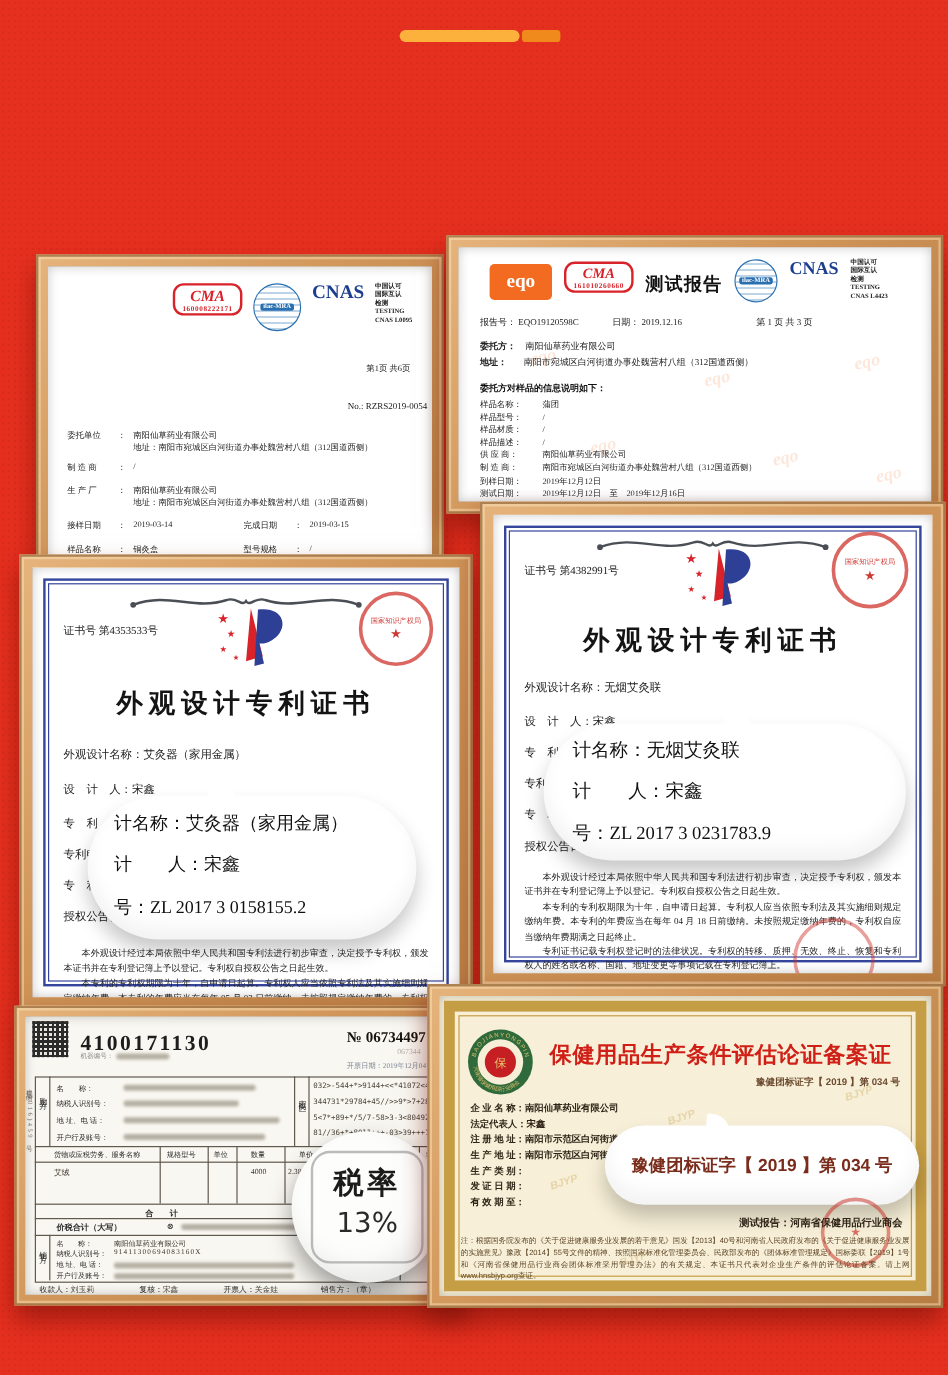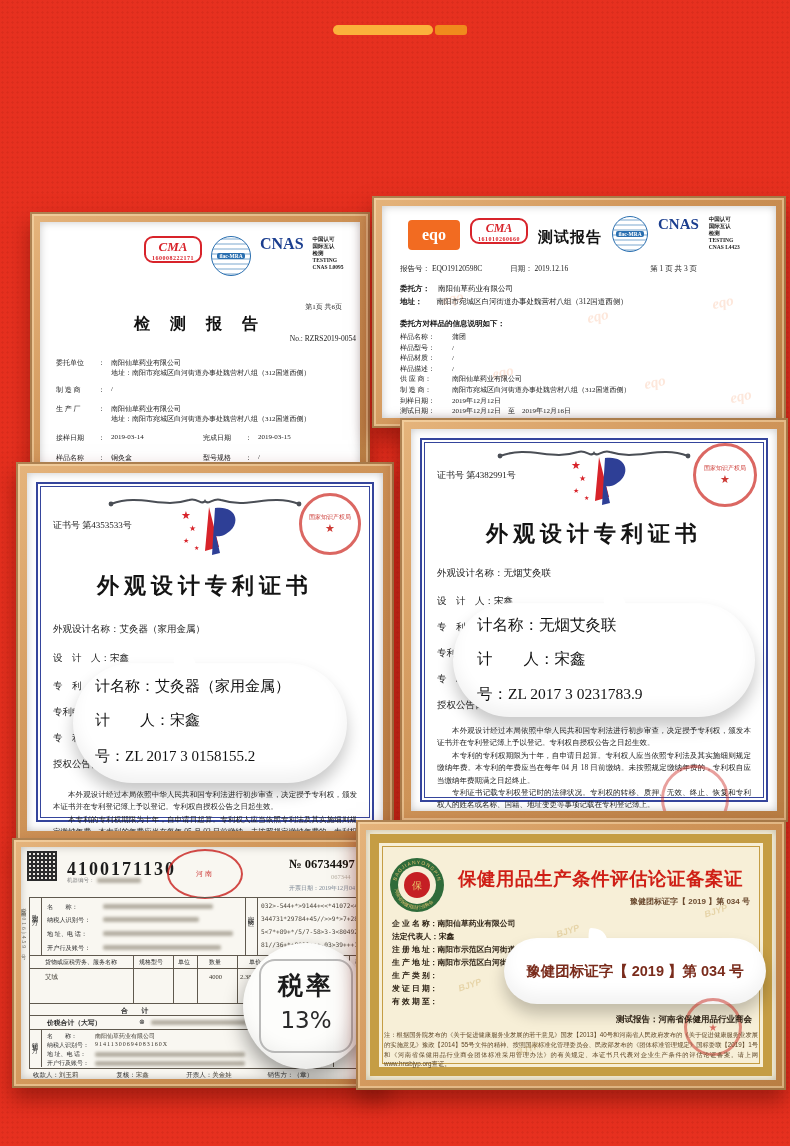--- a/index.html
+++ b/index.html
@@ -84,21 +84,20 @@
             <span>ilac-MRA</span>
           </span>
         <span class="cnas"><span style="font-size:16px;">CNAS</span><span class="sw"></span></span>
         <span class="cnas-cap pre">中国认可
 国际互认
 检测
 TESTING
 CNAS L0095</span>
       </div>
       <div class="t" style="right:18px;top:80px;font-size:7px;color:#222;">第1页 共6页</div>
-      <div class="t" style="left:0;top:92px;width:100%;text-align:center;font-size:16px;font-weight:bold;letter-spacing:8px;color:#111;">检 测 报 告</div>
       <div class="t" style="right:4px;top:112px;font-size:7.5px;color:#222;">No.: RZRS2019-0054</div>
 
       <div style="position:absolute;left:16px;top:136px;width:292px;font-size:7px;color:#222;">
         <div style="display:flex;margin-bottom:7px;">
           <span style="width:42px;">委托单位</span>
             <span>：</span>
           <span style="margin-left:6px;"><span>南阳仙草药业有限公司</span><br><span>地址：南阳市宛城区白河街道办事处魏营村八组（312国道西侧）</span></span>
         </div>
         <div style="display:flex;margin-bottom:9px;">
           <span style="width:42px;">制 造 商</span>
@@ -152,21 +151,21 @@
 国际互认
 检测
 TESTING
 CNAS L4423</span>
       </div>
 
       <div class="t" style="left:18px;top:58px;font-size:7.5px;color:#222;">
         <span>报告号：</span>
         <span style="margin-right:26px;">EQO19120598C</span>
         <span>日期：</span>
-        <span style="margin-right:44px;">2019.12.16</span>
+        <span style="margin-right:24px;">2019.12.16</span>
         <span style="margin-left:36px;">第 1 页 共 3 页</span>
       </div>
       <div class="t" style="left:18px;top:78px;font-size:7.5px;font-weight:bold;color:#222;">
         <span>委托方：</span><span style="font-weight:normal;margin-left:8px;">南阳仙草药业有限公司</span>
       </div>
       <div class="t" style="left:18px;top:91px;font-size:7.5px;font-weight:bold;color:#222;">
         <span>地址：</span><span style="font-weight:normal;margin-left:14px;">南阳市宛城区白河街道办事处魏营村八组（312国道西侧）</span>
       </div>
       <div class="t" style="left:18px;top:113px;font-size:7.5px;font-weight:bold;color:#111;">委托方对样品的信息说明如下：</div>
 
@@ -273,23 +272,20 @@
     </div>
   </section>
 
   <section class="frame" style="left:12px;top:838px;width:378px;height:250px;z-index:3">
     <div class="page serif" style="inset:9px;background:#f9f7f1;">
       <div class="qr" style="left:6px;top:4px;width:30px;height:30px;"></div>
       <div class="t" style="left:46px;top:12px;font-size:18px;font-weight:bold;letter-spacing:2px;color:#1d1d1d;">4100171130</div>
       <div class="t" style="left:46px;top:30px;font-size:5.5px;color:#888;">机器编号：</div>
       <span class="bb" style="left:76px;top:31px;width:44px;"></span>
 
-      <div class="oval" style="left:146px;top:2px;width:72px;height:46px;">
-        <span style="font-size:7px;letter-spacing:2px;">河南</span>
-      </div>
 
       <div class="t" style="left:268px;top:10px;font-size:12.5px;font-weight:bold;color:#16140f;">
         <span>№</span>
         <span>06734497</span>
       </div>
       <div class="t" style="left:310px;top:26px;font-size:6.5px;color:#b9b2a6;">067344</div>
       <div class="t" style="left:268px;top:37px;font-size:6px;color:#7c8795;">
         <span>开票日期：</span><span>2019年12月04日</span>
       </div>
       <div class="t vert" style="left:0px;top:56px;font-size:5.5px;color:#6f6a60;height:150px;">税总函(2016)459号</div>

